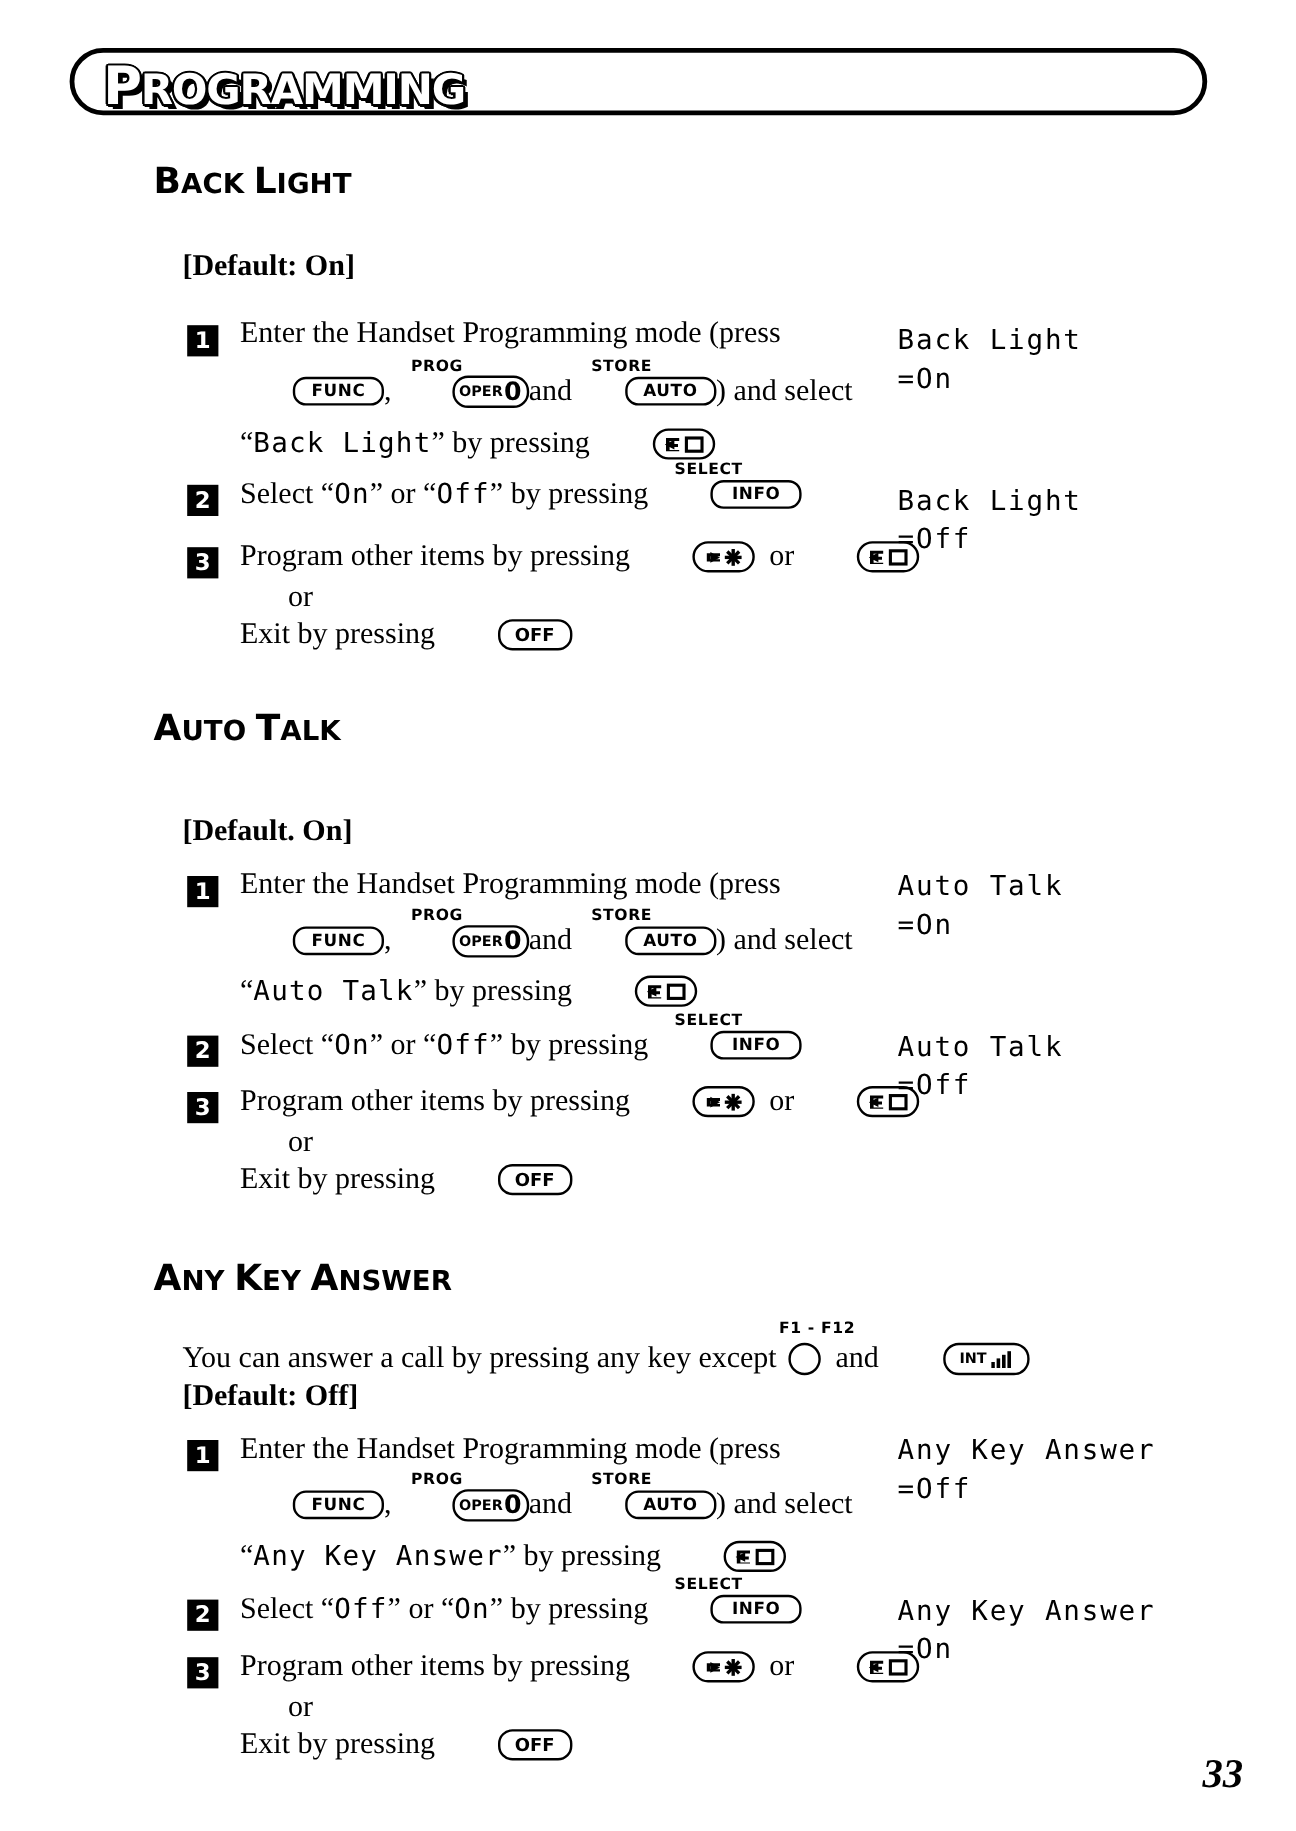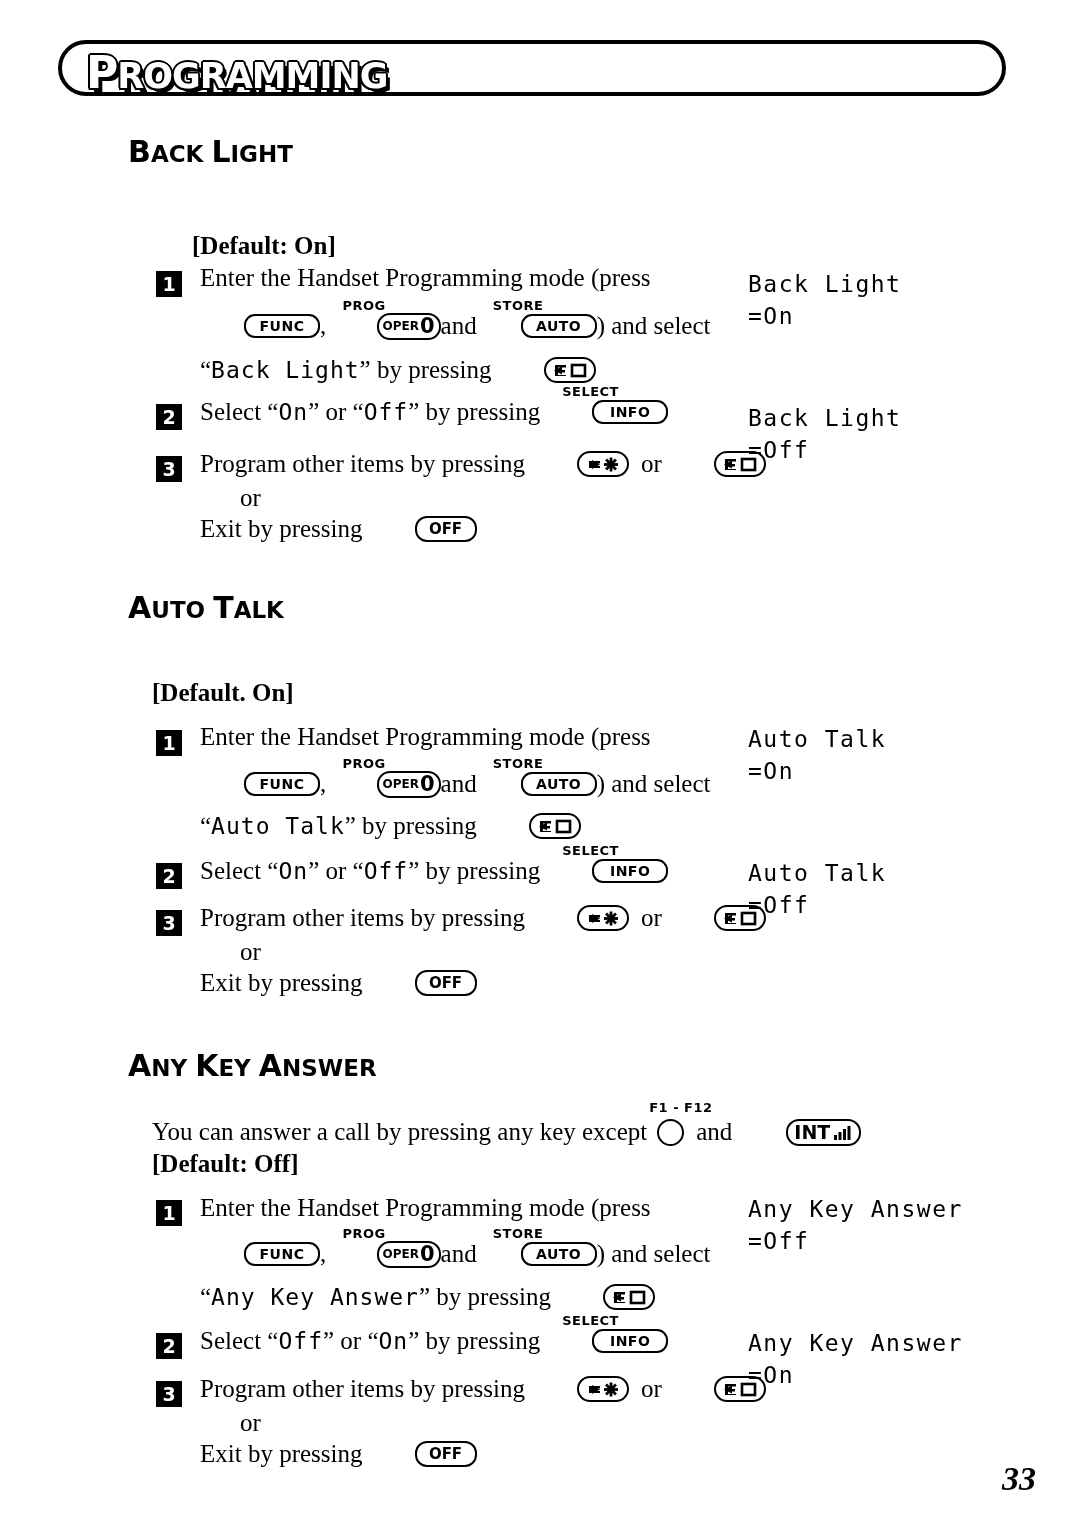--- a/index.html
+++ b/index.html
@@ -157,21 +157,21 @@
     height: 26px;
     min-width: 52px;
     border-radius: 13px;
     padding: 0 5px;
     gap: 3px;
   }
   .key-int {
     height: 27px;
     min-width: 72px;
     border-radius: 13px;
-    font-size: 19px;
+    font-size: 12px;
     padding: 0 6px;
     gap: 4px;
   }
   .key-circle {
     width: 27px;
     height: 27px;
     border-radius: 50%;
     border: 2.5px solid #000;
     display: inline-block;
     box-sizing: border-box;
@@ -210,21 +210,21 @@
 
   <div class="banner"></div>
   <div class="banner-title">
     <span class="cap">P</span><span>ROGRAMMING</span>
   </div>
 
   <div class="sec-head" style="left:128px; top:134px;">
     <span class="cap">B</span>ACK <span class="cap">L</span>IGHT
   </div>
 
-  <div class="para bold" style="left:152px; top:232px;margin-left:40px;">[Default: On]</div>
+  <div class="para bold" style="left:152px; top:208px;">[Default: On]</div>
 
   <div class="stepnum" style="left:156px; top:271px;">1</div>
   <div class="line" style="left:200px; top:264px;">Enter the Handset Programming mode (press</div>
 
   <div class="line" style="left:200px; top:312px;">
     <span class="key key-wide">FUNC</span>
     <span class="sep">,&nbsp;</span>
     <span style="position:relative; display:inline-flex;">
       <span class="key-sup" style="left:10px; top:-15px;">PROG</span>
       <span class="key key-oper">

